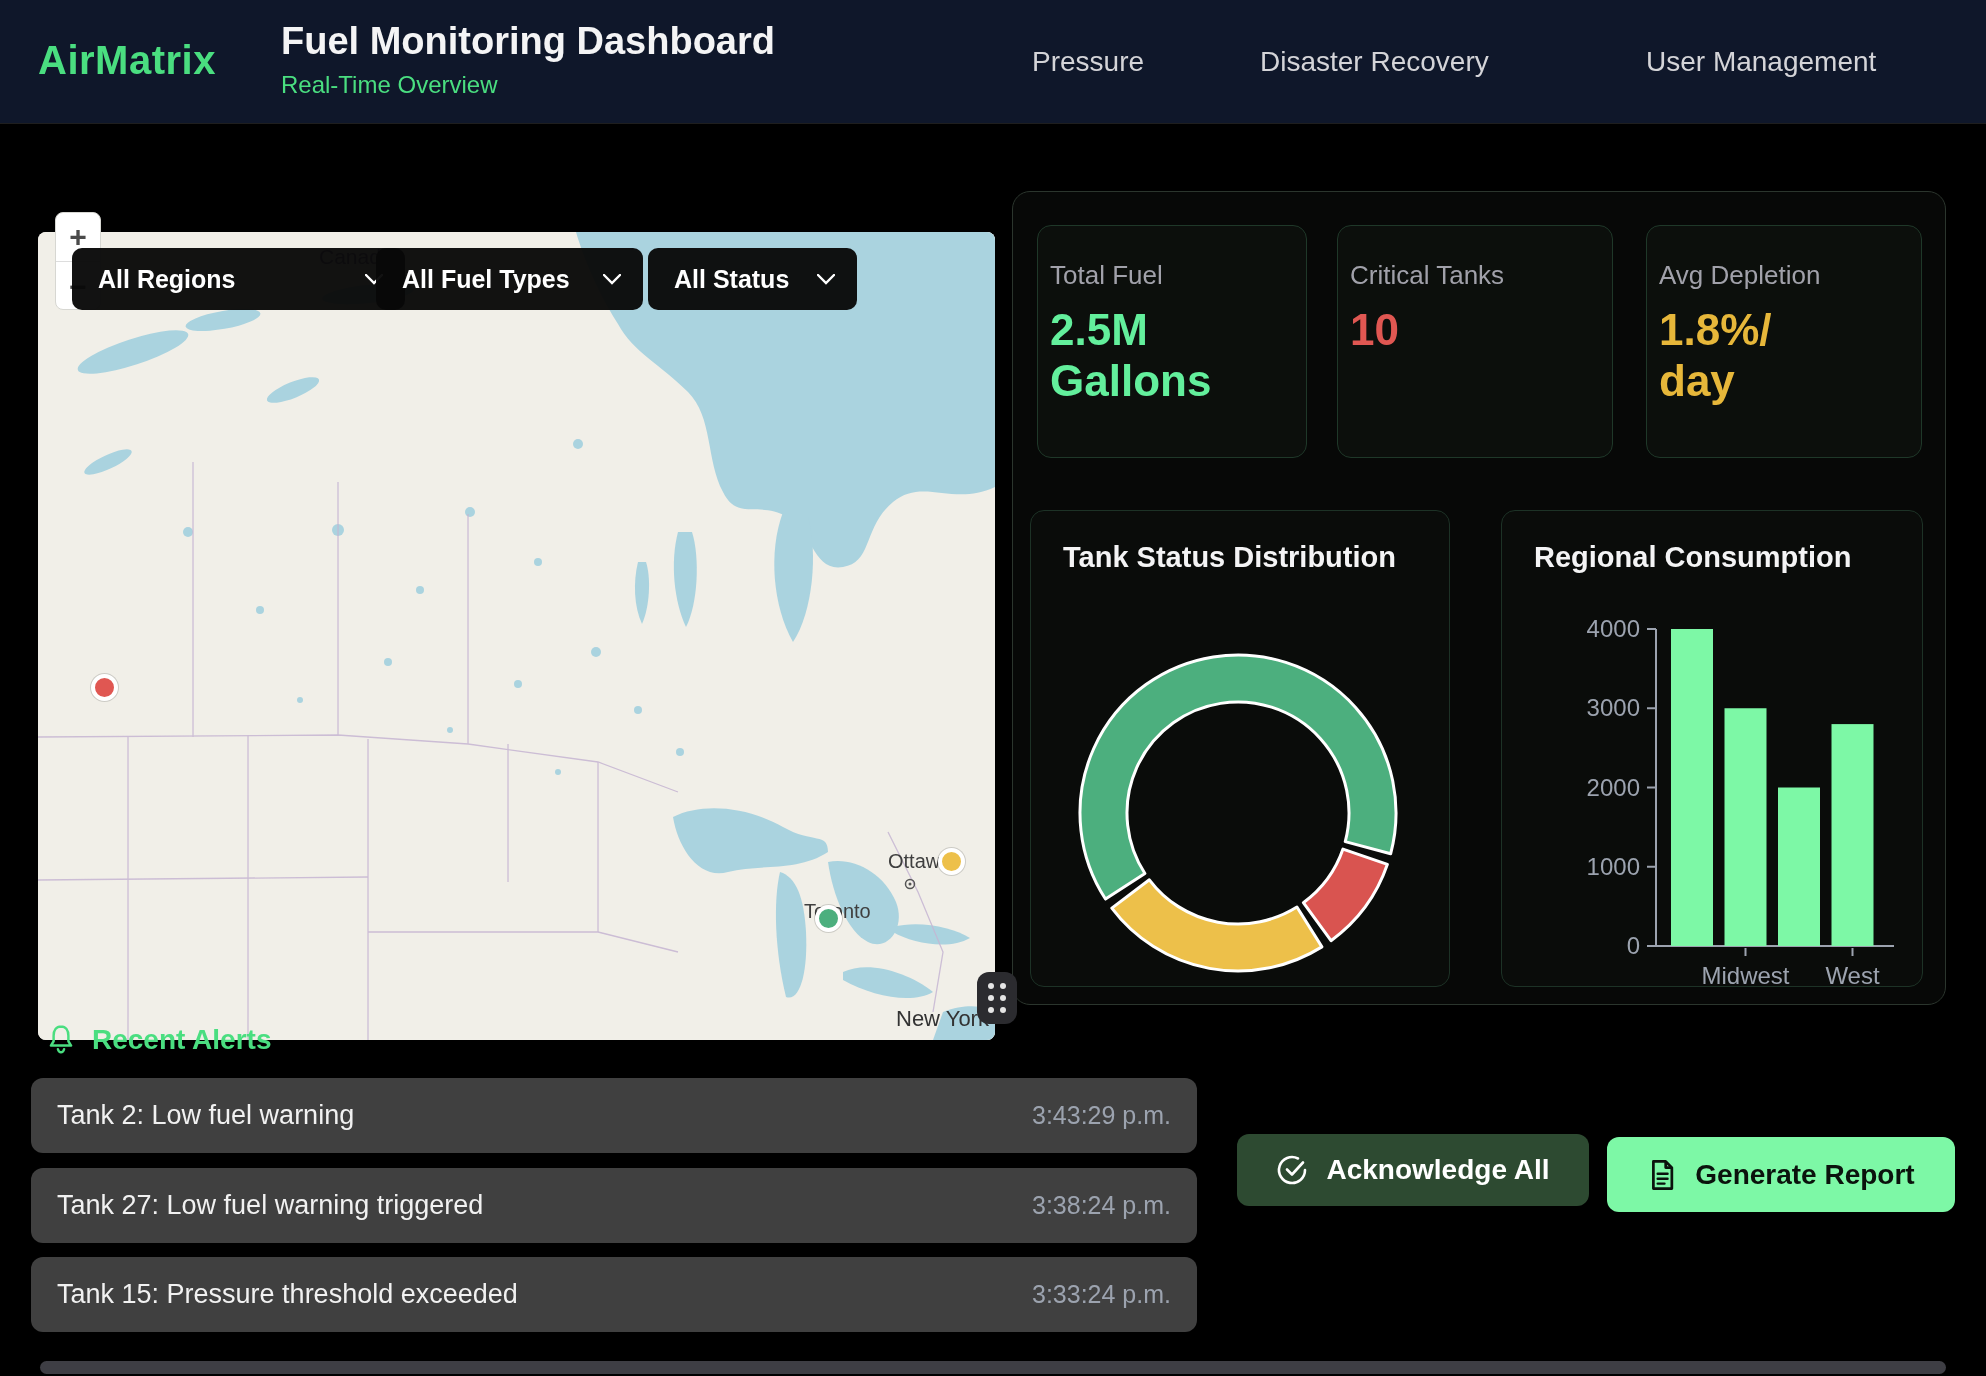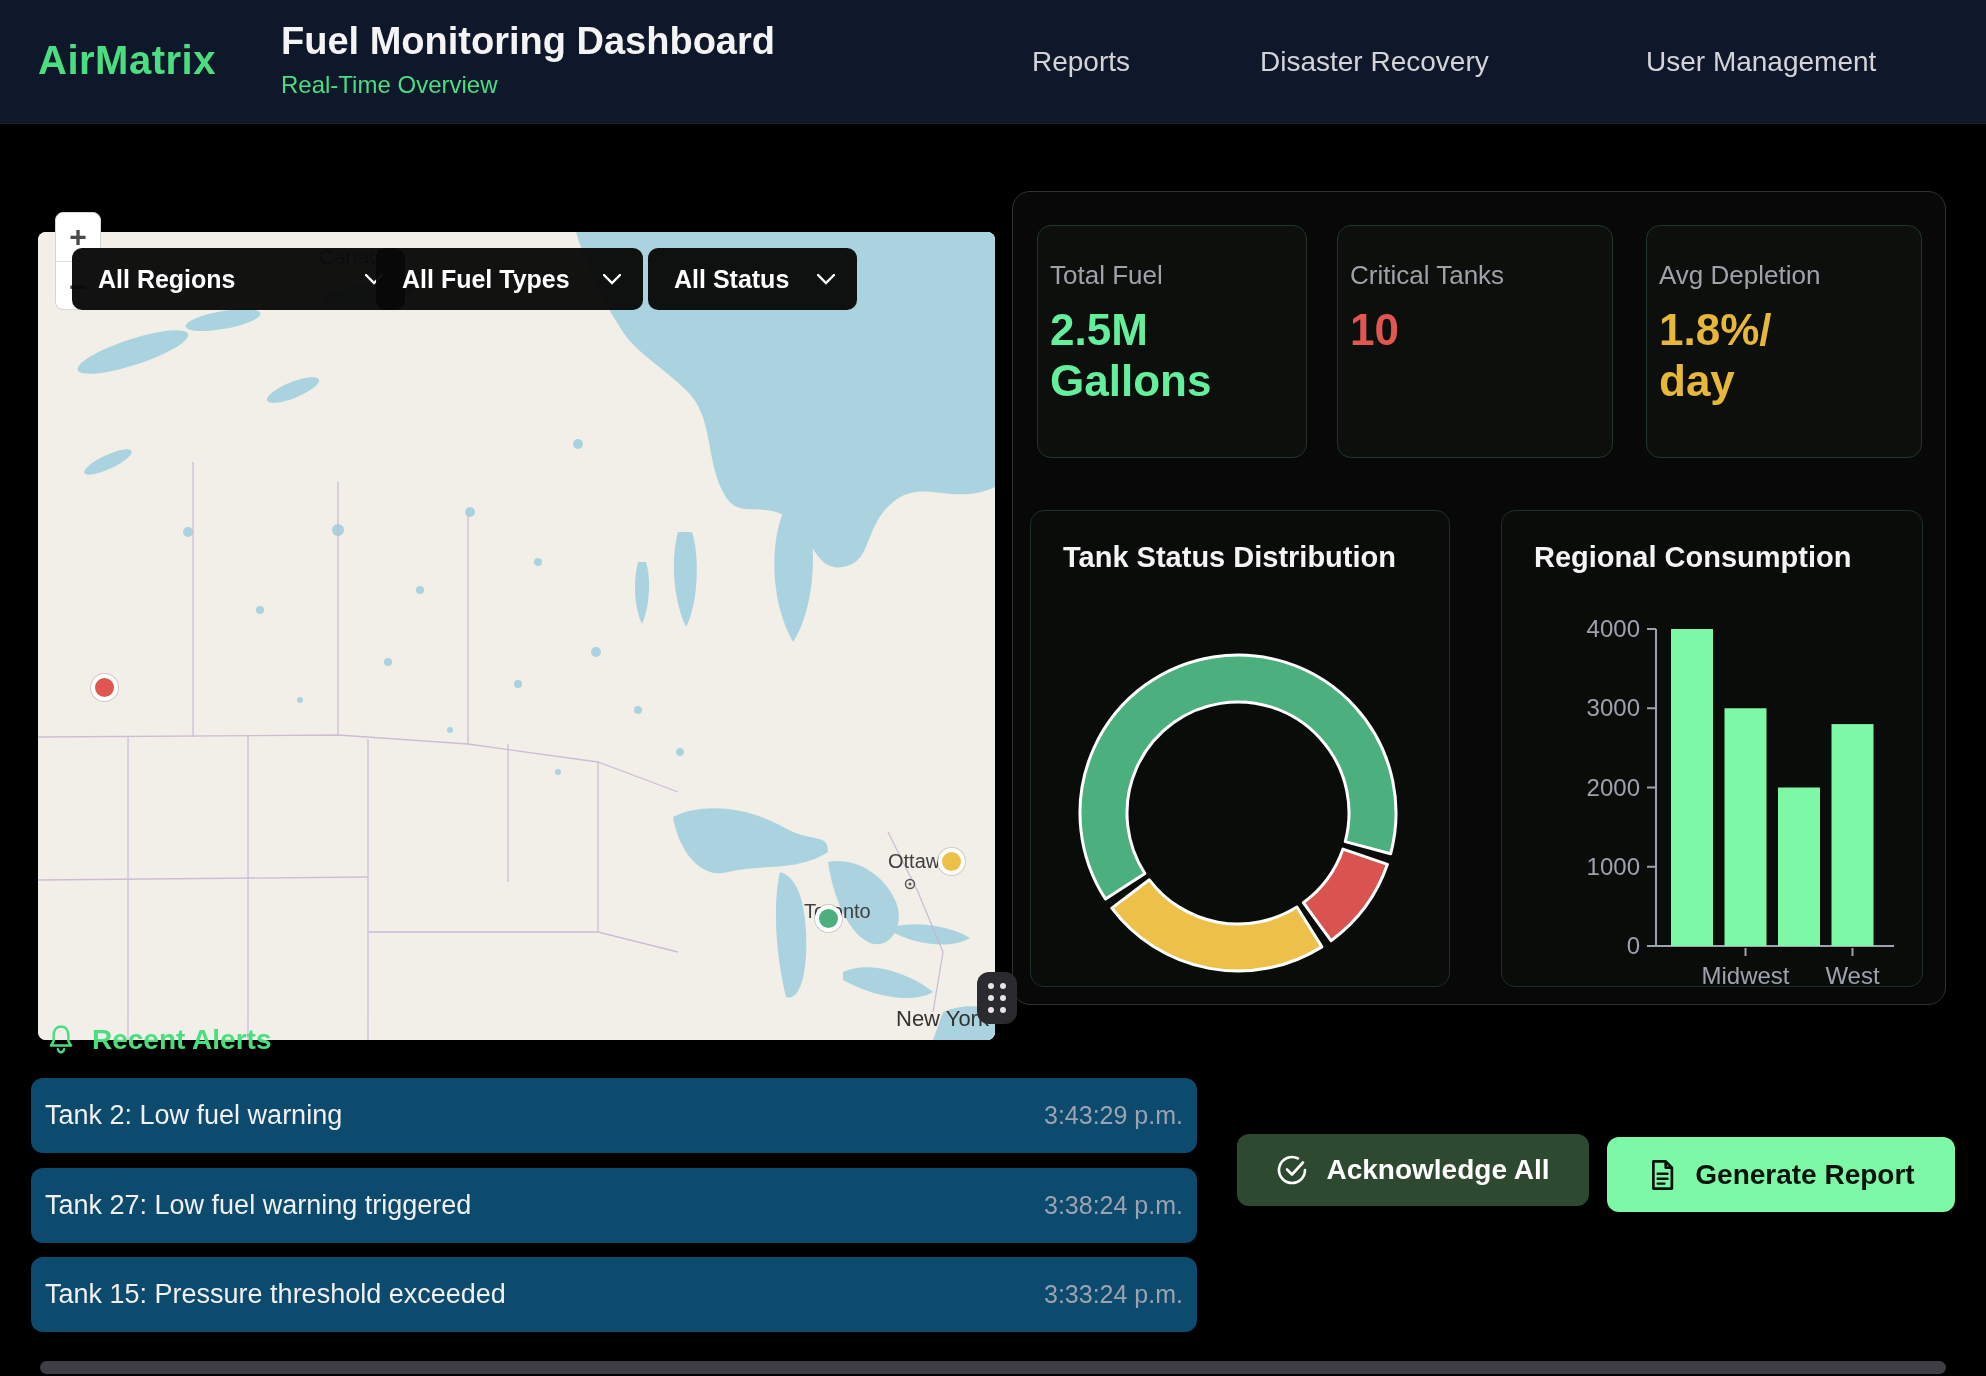--- a/index.html
+++ b/index.html
@@ -51,23 +51,23 @@
 
   .chart-card { position:absolute; top:510px; height:477px; background:#0a0c0a;
                 border:1px solid #1d3226; border-radius:14px; }
   .chart-a { left:1030px; width:420px; } .chart-b { left:1501px; width:422px; }
   .chart-title { position:absolute; left:32px; top:30px; font-size:29px; font-weight:bold; color:#f4f4f5; }
   .chart-svg { position:absolute; left:0; top:0; }
 
   
   .alerts-header { position:absolute; left:46px; top:1024px; display:flex; align-items:center; }
   .alerts-title { margin-left:16px; font-size:28px; font-weight:bold; color:#4ade80; }
-  .alert-row { position:absolute; left:31px; width:1166px; height:75px; background:#0c4a6e;
+  .alert-row { position:absolute; left:31px; width:1166px; height:75px; background:#404040;
                border-radius:12px; display:flex; align-items:center; justify-content:space-between;
-               padding:0 14px; }
+               padding:0 26px; }
   .alert-msg { font-size:27px; color:#f1f1f1; }
   .alert-time { font-size:25px; color:#9ca3af; }
 
   
   .btn { position:absolute; border-radius:12px; display:flex; align-items:center; justify-content:center;
          font-weight:bold; cursor:pointer; }
   .btn-ack { left:1237px; top:1134px; width:352px; height:72px; background:#2d4a31; color:#fff; font-size:28px;align-items:center; }
   .btn-gen { left:1607px; top:1137px; width:348px; height:75px; background:#7df8a6; color:#0b130d; font-size:28px; }
   .btn .bicon { margin-right:18px; display:flex; }
 
@@ -78,21 +78,21 @@
 <body>
 
 <div id="app">
 
   <div class="header">
     <div class="brand">AirMatrix</div>
     <div class="title-block">
       <div class="page-title">Fuel Monitoring Dashboard</div>
       <div class="page-subtitle">Real-Time Overview</div>
     </div>
-    <span class="nav-item nav-reports">Reports</span>
+    <span class="nav-item nav-reports">Pressure</span>
     <span class="nav-item nav-dr">Disaster Recovery</span>
     <span class="nav-item nav-um">User Management</span>
   </div>
 
   <div class="map-panel">
     <svg class="map-svg" width="957" height="808" viewBox="0 0 957 808">
       <rect x="0" y="0" width="957" height="808" fill="#f1efe8"></rect>
 
       <g fill="#aad3df" stroke="none">
         <path d="M500,0 L957,0 L957,255 C915,275 885,245 855,270 C825,295 835,330 805,335 C775,340 775,300 750,285 C720,268 700,290 685,260 C668,228 675,185 650,160 C622,132 595,120 580,92 C562,64 545,25 538,0 Z"></path>

